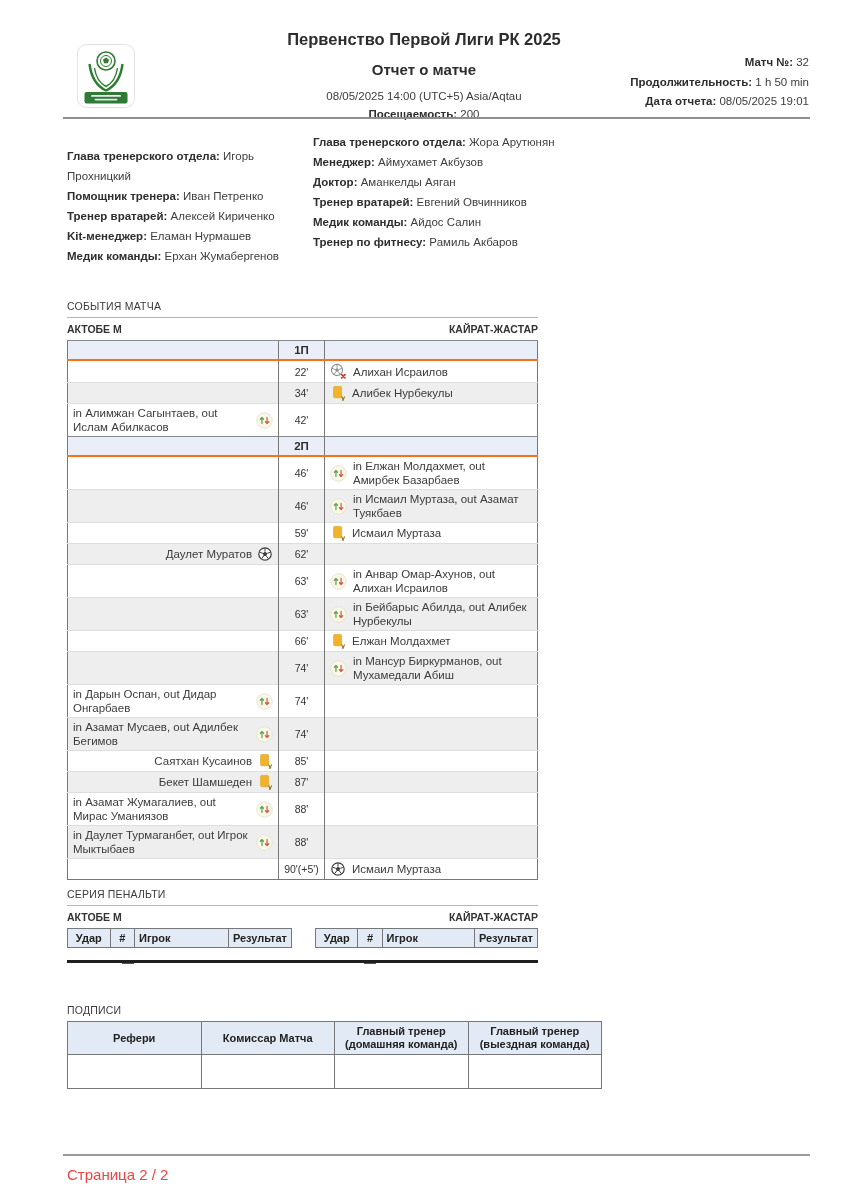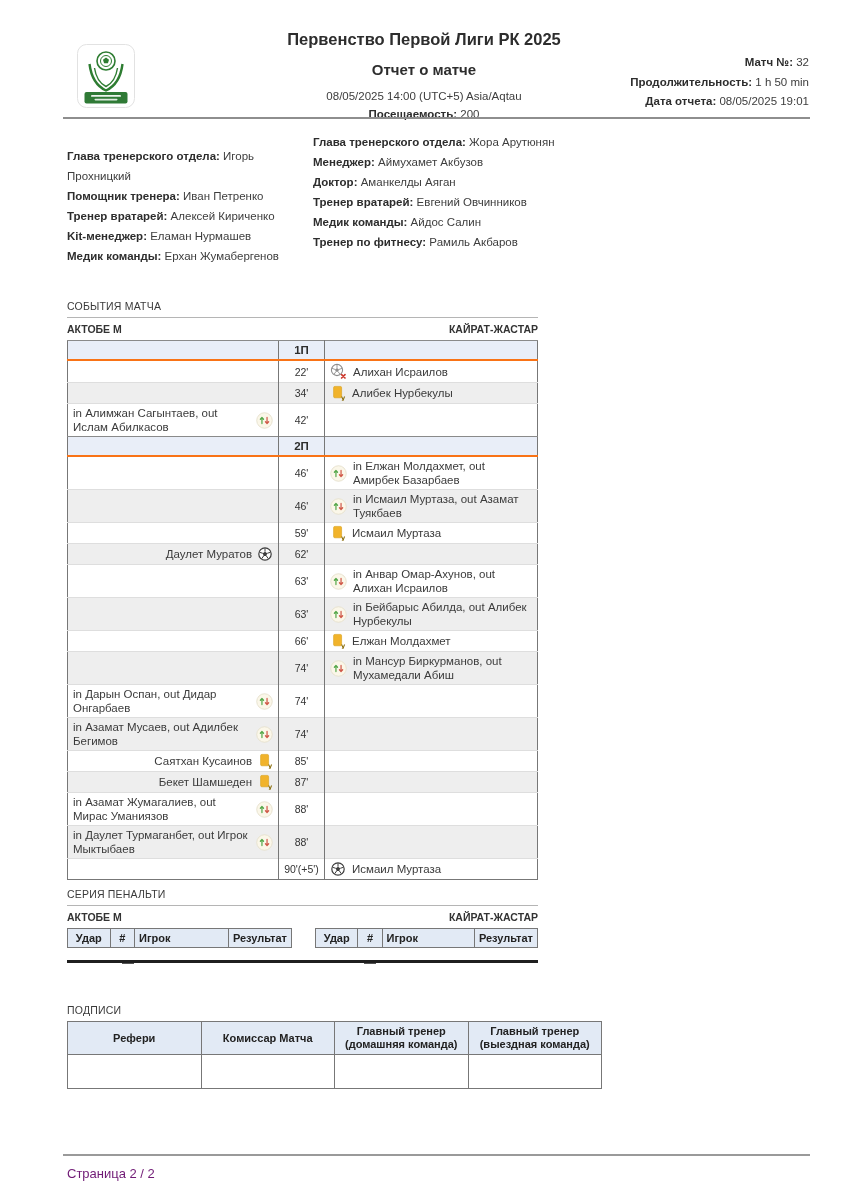--- a/index.html
+++ b/index.html
@@ -72,21 +72,21 @@
 
   
   #sign-wrap { left:67px; top:1004px; width:535px; }
   table.sign { width:100%; border-collapse:collapse; table-layout:fixed; font-size:11px; margin-top:5px; }
   table.sign th { background:#e2eaf5; border:1px solid #777; font-weight:bold; color:#222;
                   text-align:center; vertical-align:middle; padding:3px 0; line-height:13px; height:30px; }
   table.sign td { border:1px solid #777; height:34px; }
 
   
   #foot-rule { left:63px; right:38px; top:1154px; border-top:2px solid #9a9a9a; }
-  #foot-page { left:67px; top:1166px; font-size:13px; color:#701a75; }
+  #foot-page { left:67px; top:1166px; font-size:15px; color:#ef4444; }
 </style>
 </head>
 <body>
 
 <div class="abs" id="logo">
   <svg width="58" height="64" viewBox="0 0 58 64">
     <rect x="0.5" y="0.5" width="57" height="63" rx="9" fill="#ffffff" stroke="#e2e2e2"></rect>
     <circle cx="29" cy="17" r="9" fill="#fff" stroke="#2e7d32" stroke-width="1.6"></circle>
     <circle cx="29" cy="17" r="5.5" fill="none" stroke="#2e7d32" stroke-width="1"></circle>
     <path d="M29 13.5 L32 15.7 L30.9 19.2 L27.1 19.2 L26 15.7 Z" fill="#2e7d32"></path>

